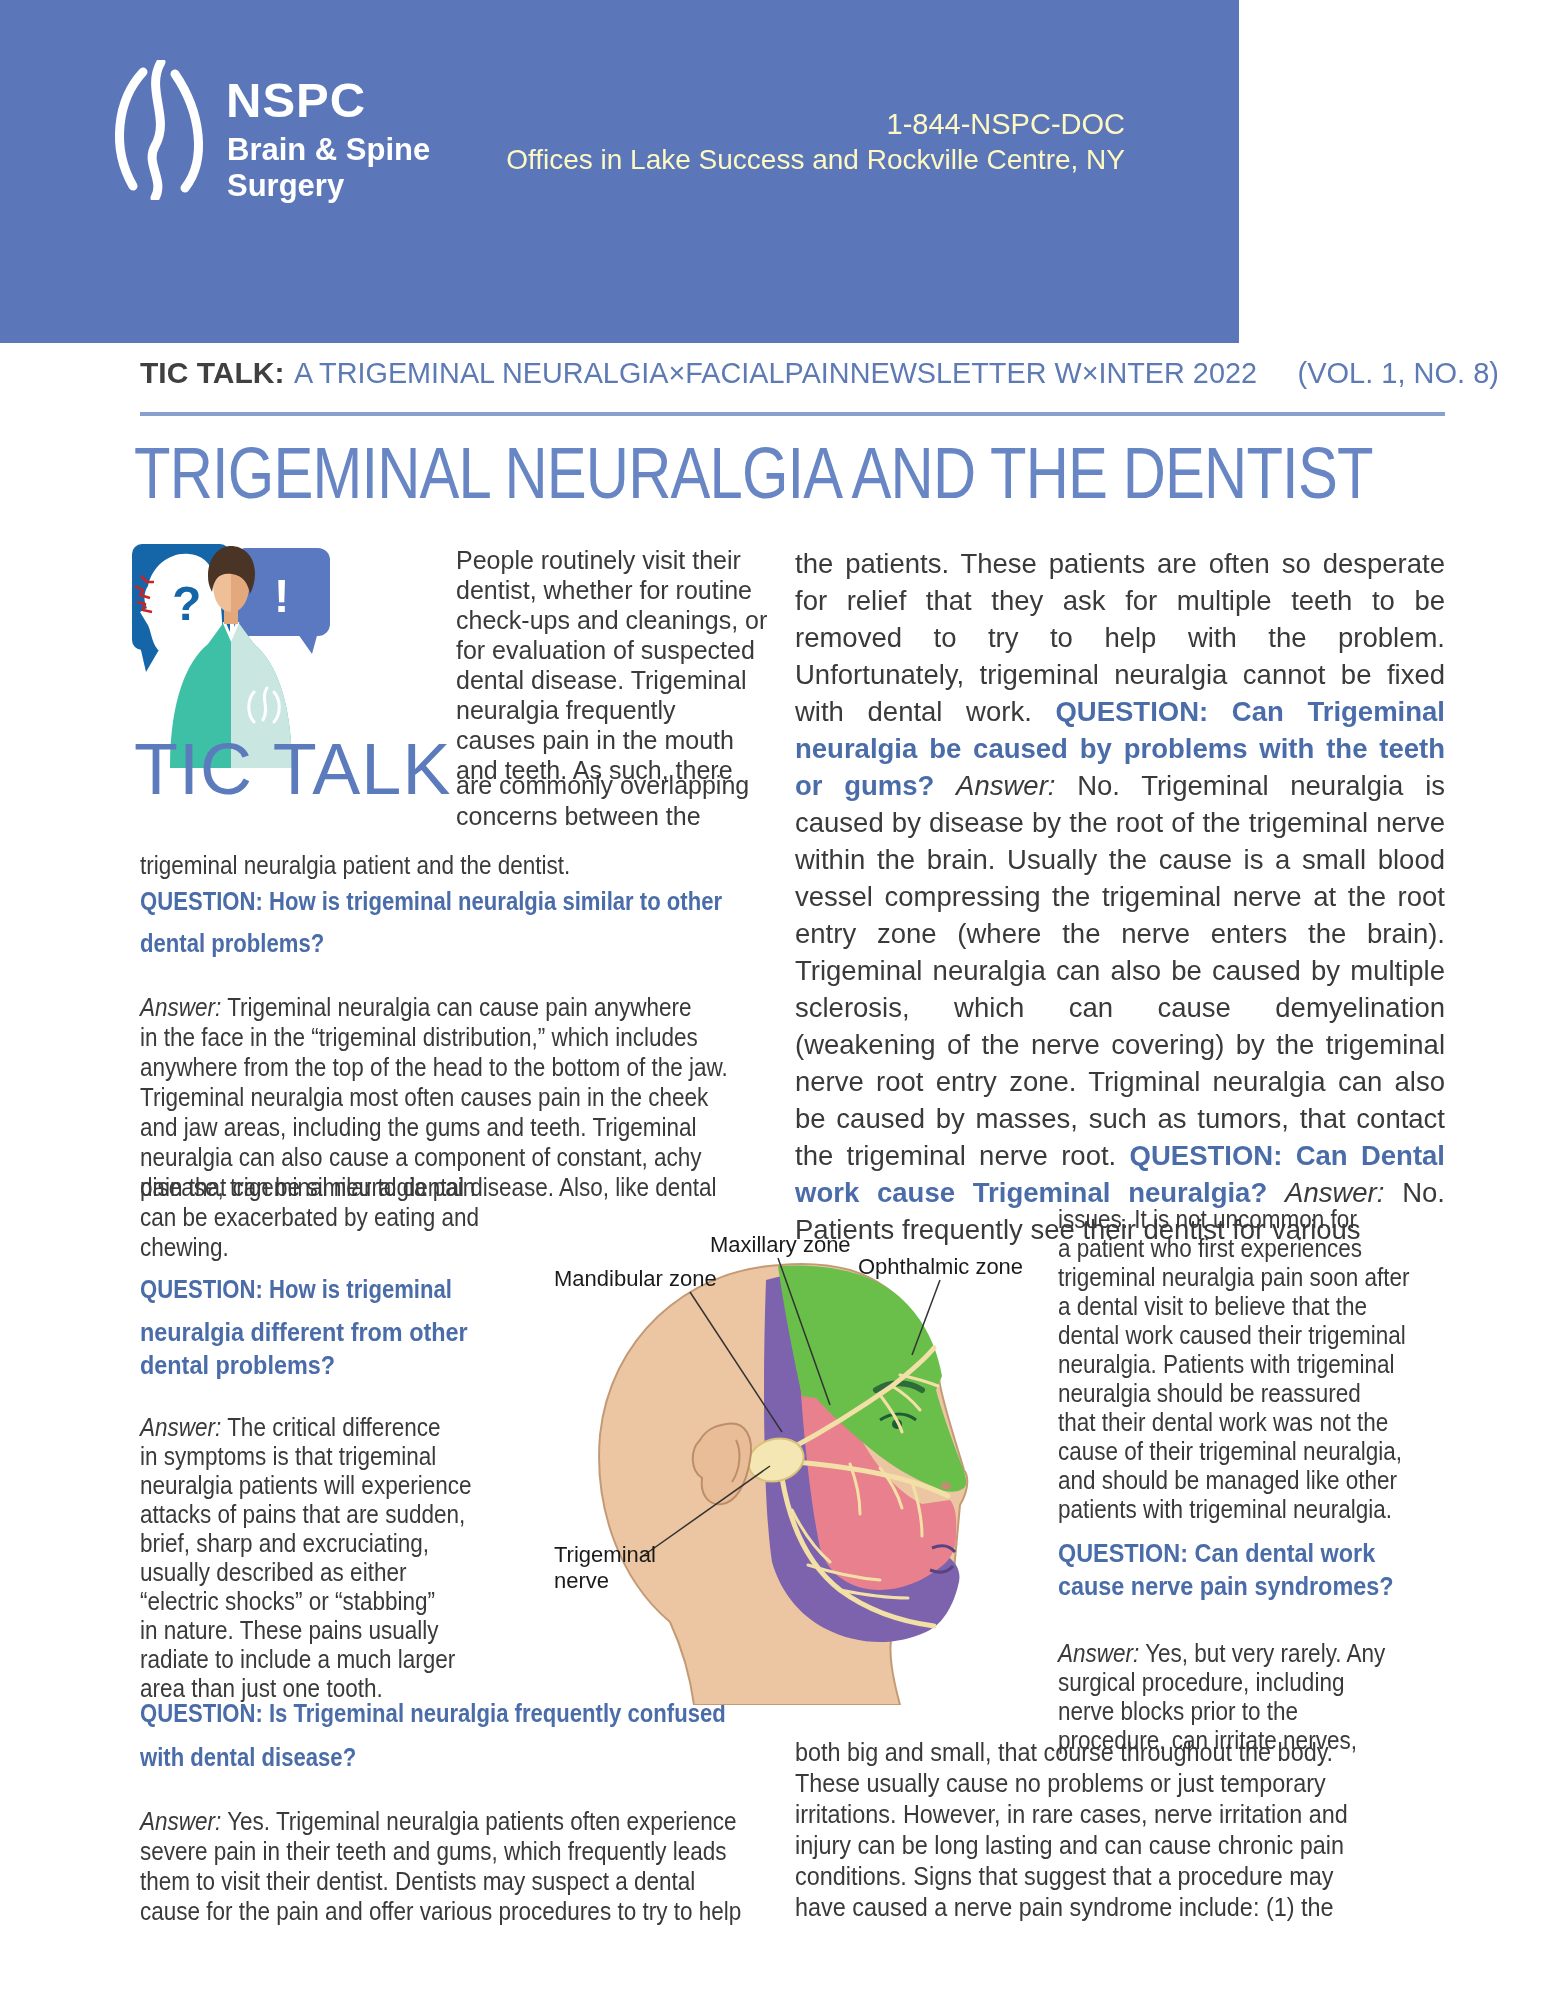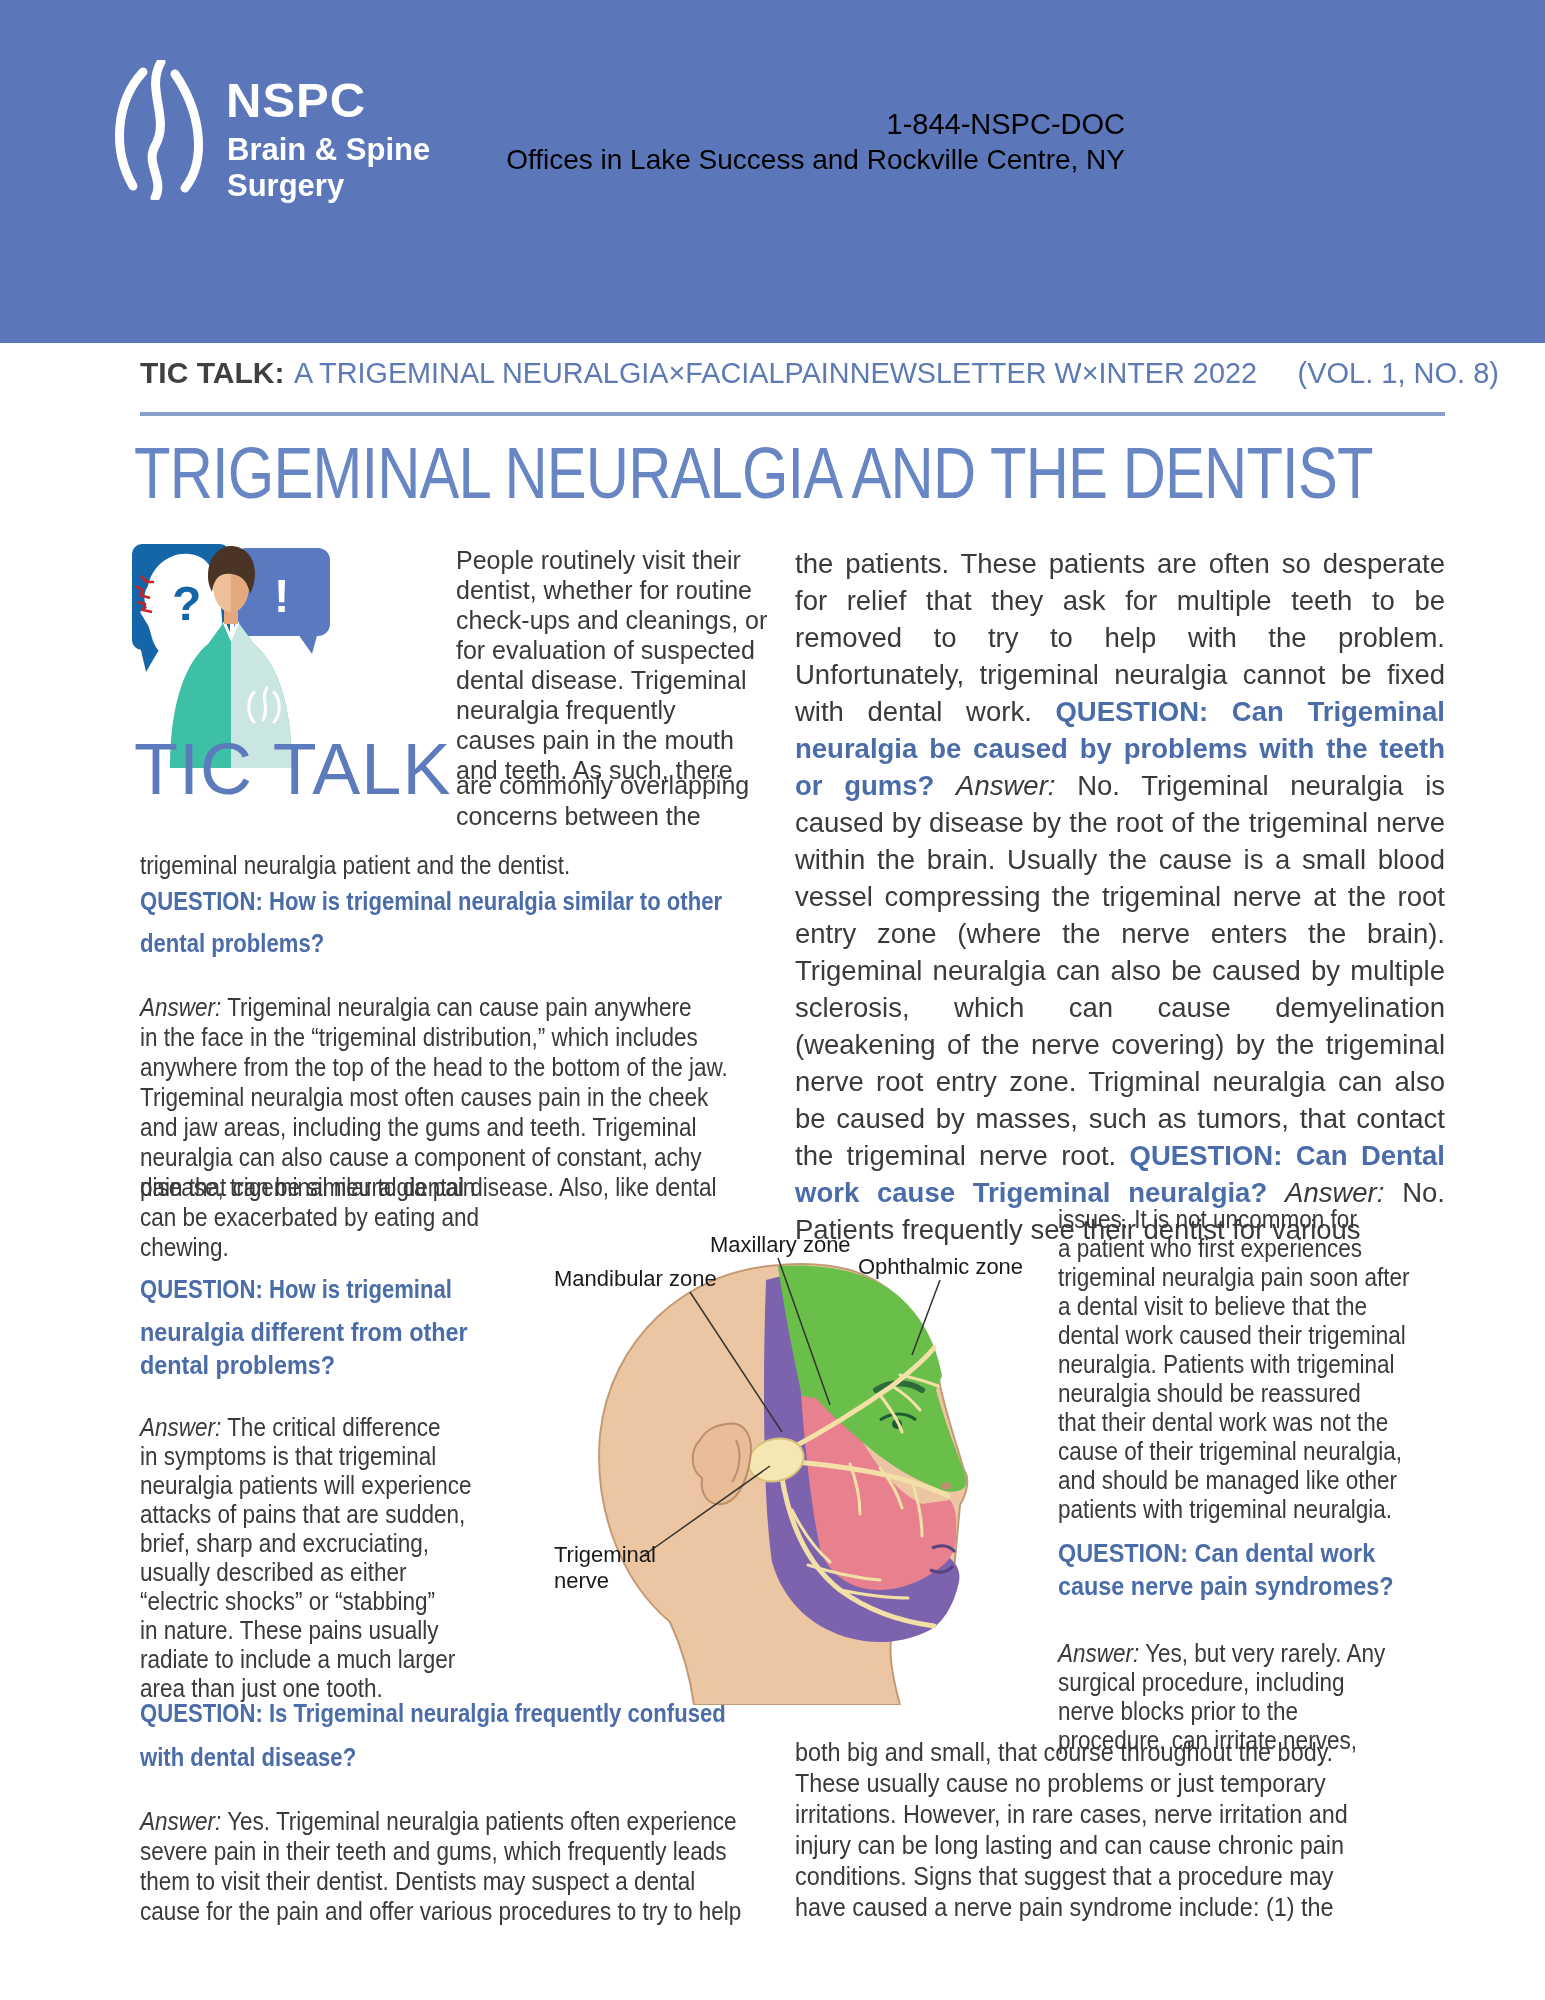--- a/index.html
+++ b/index.html
@@ -2,25 +2,25 @@
 <html><head>
 <meta charset="utf-8">
 <style>
   * { margin: 0; padding: 0; box-sizing: border-box; }
   html,body { background:#ffffff; }
   body { font-family: "Liberation Sans", sans-serif; color:#3a3a3a; }
   .page { position:relative; width:1545px; height:2000px; background:#ffffff; overflow:hidden; }
   .abs { position:absolute; }
 
   
-  .header { position:absolute; left:0; top:0; width:1545px; height:343px; background:#5b77b9; }
+  .header { position:absolute; left:0; top:0; width:1239px; height:343px; background:#5b77b9; }
   .brand-name { position:absolute; left:226px; top:72px; color:#fff; font-size:49px; font-weight:bold; letter-spacing:1px; }
   .brand-sub1 { position:absolute; left:227px; top:132px; color:#fff; font-size:31px; font-weight:600; }
   .brand-sub2 { position:absolute; left:227px; top:168px; color:#ffffff; font-size:31px; font-weight:600; }
-  .contact { position:absolute; left:0; top:106px; width:1125px; text-align:right; color:#000000; }
+  .contact { position:absolute; left:0; top:106px; width:1125px; text-align:right; color:#fef9c3; }
   .contact .phone { font-size:29px; line-height:36px; }
   .contact .offices { font-size:28px; line-height:36px; }
 
   
   .banner { position:absolute; left:140px; top:356px; width:1305px; display:flex; align-items:baseline; white-space:nowrap; }
   .banner .prefix { font-weight:bold; font-size:30px; color:#404040; }
   .banner .rest { font-size:30px; color:#5d7ab5; margin-left:10px; transform:scaleX(0.96); transform-origin:0 0; }
   .banner .vol { font-size:29px; color:#5d7ab5; margin-left:auto; padding-right:40px; }
   .rule { position:absolute; left:140px; top:412px; width:1305px; height:4px; background:#8aa0cc; }
 

